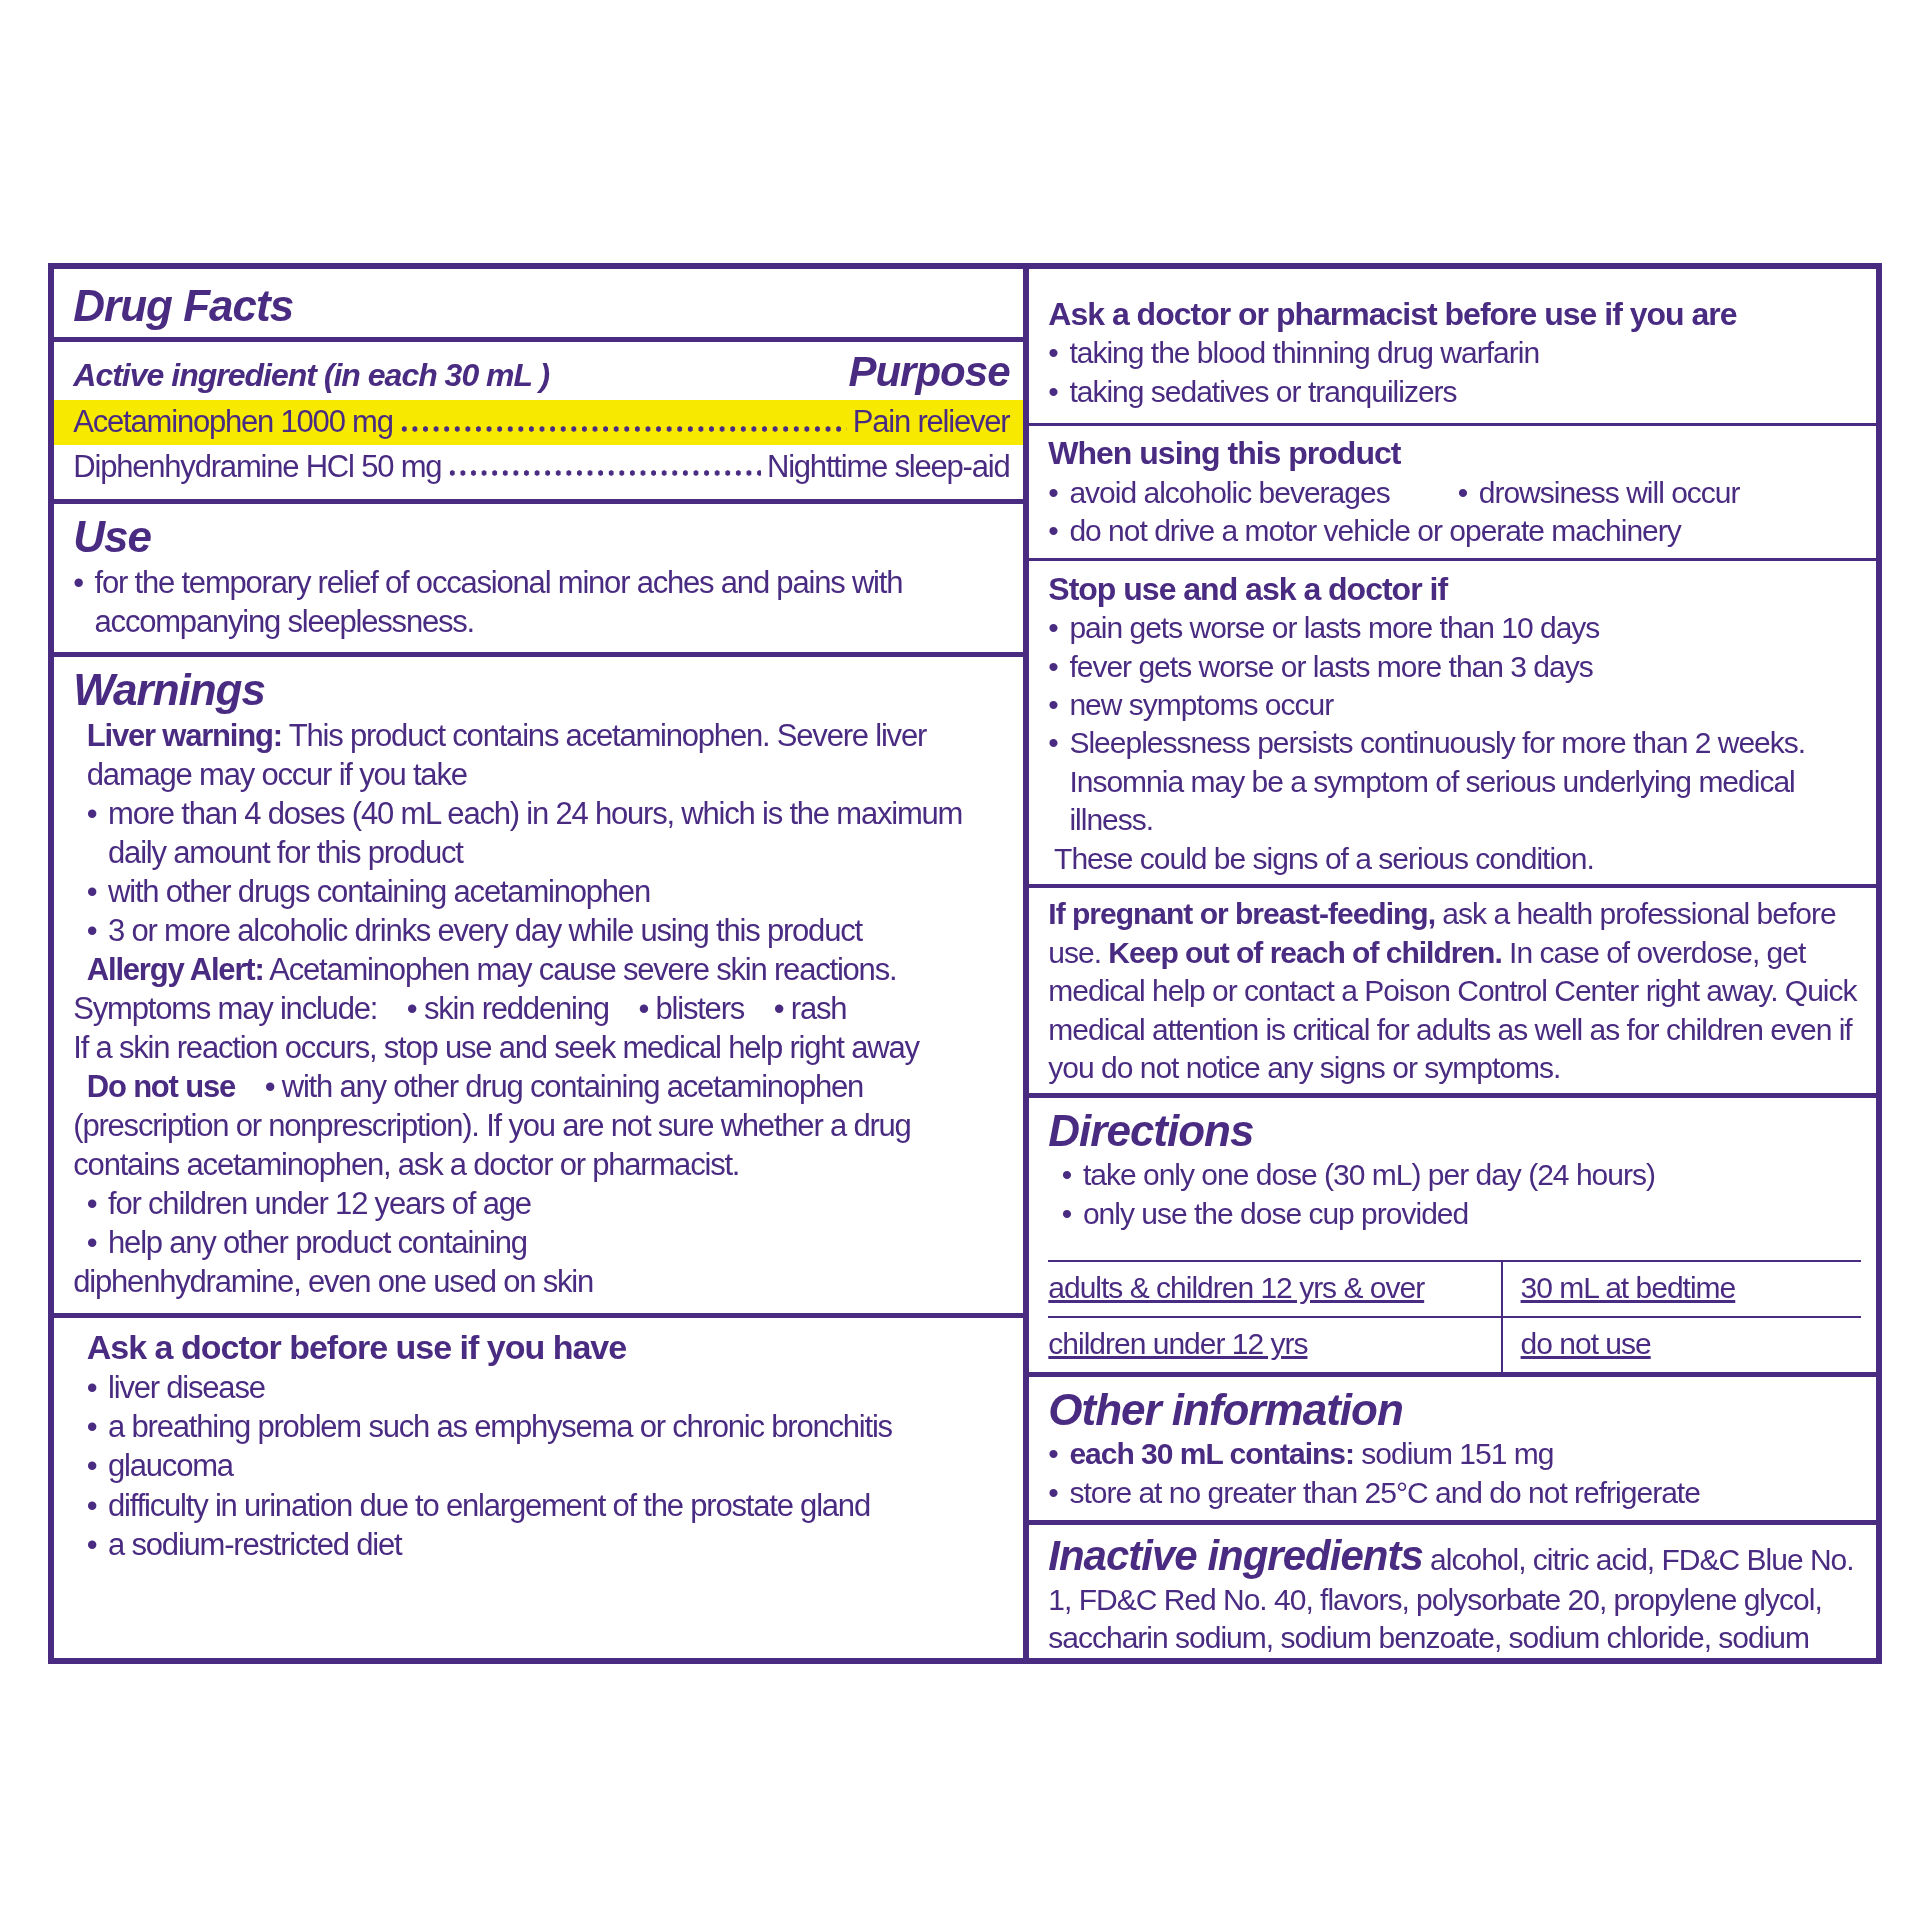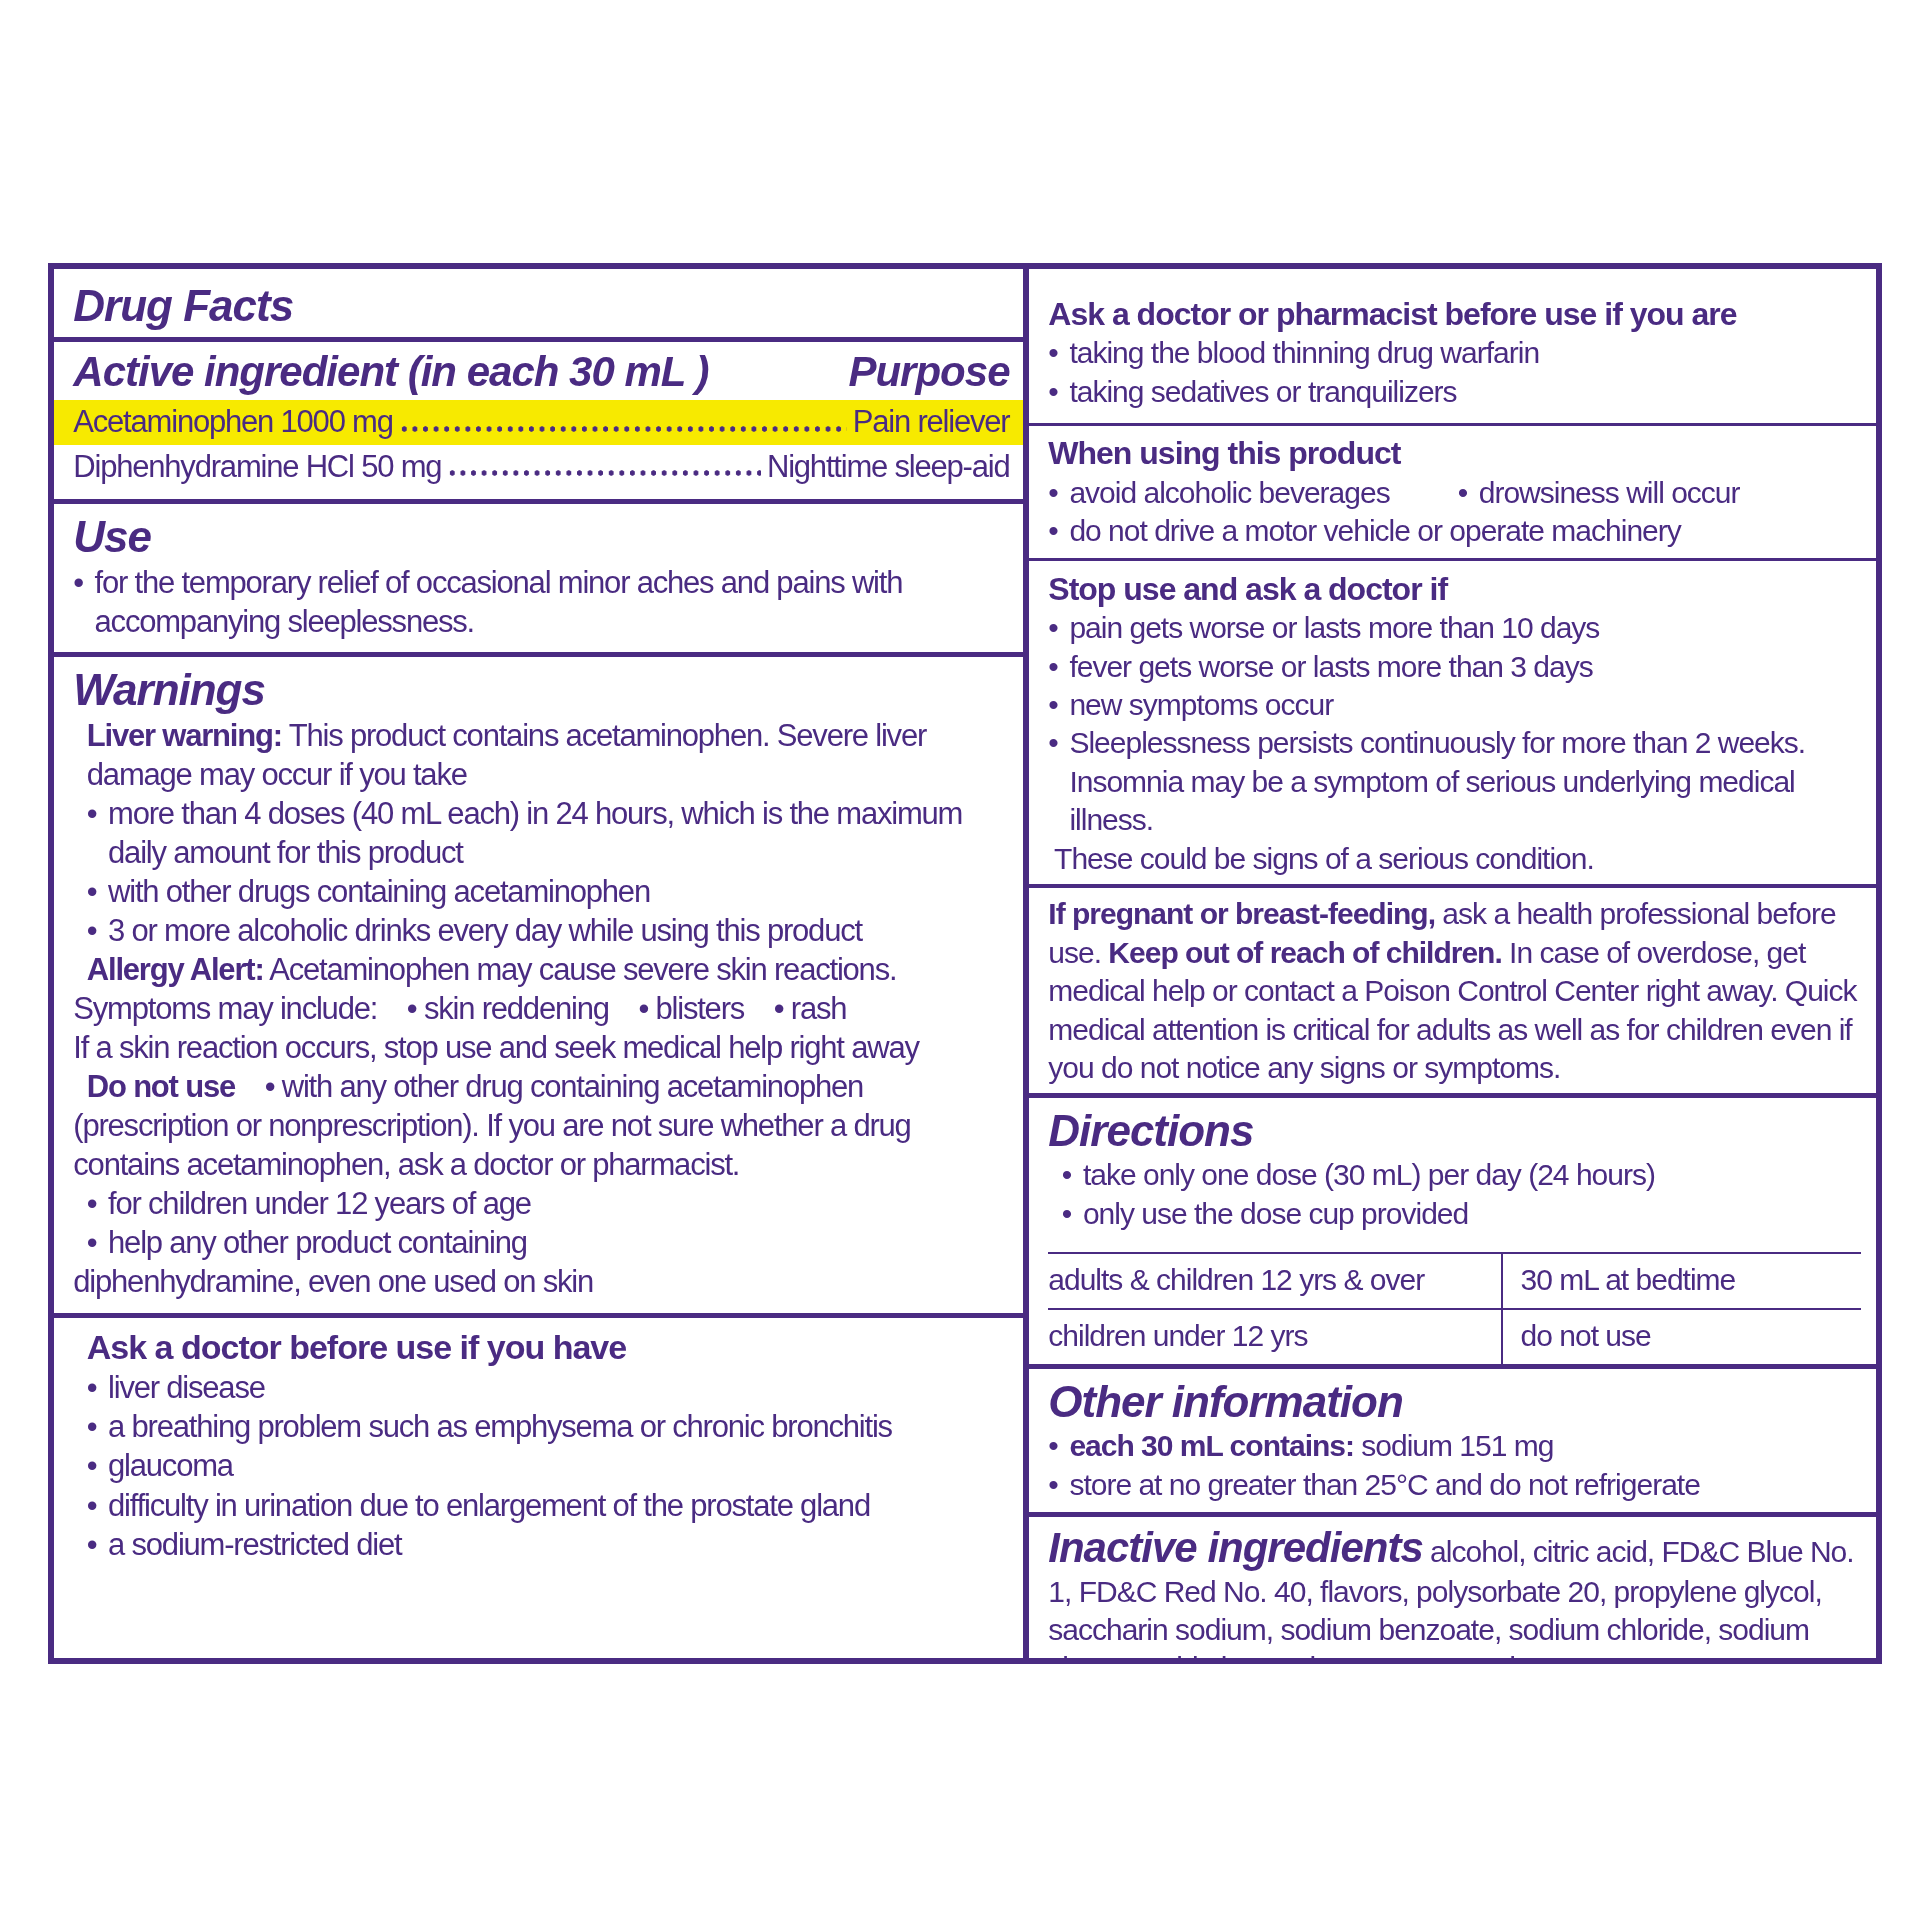--- a/index.html
+++ b/index.html
@@ -31,21 +31,21 @@
   
   .ai-head{display:flex;justify-content:space-between;align-items:baseline;padding:5.8px 13.5px 3.9px 19.3px;}
   .ai-row{display:flex;align-items:flex-end;padding:1.9px 13.5px 3.9px 19.3px;}
   .ai-row.hl{background:#f7ea00;}
   .leader{flex:1;align-self:stretch;margin:0 5.8px;
     background-image:radial-gradient(circle, #4a2b82 2.3px, transparent 2.9px);
     background-size:10.6px 7.7px;background-repeat:repeat-x;background-position:left bottom 8.7px;}
   
   .twin{display:flex;gap:68px;}
   
-  .dtable{border-top:2.9px solid #4a2b82;margin-top:19px;}
+  .dtable{border-top:2.9px solid #4a2b82;margin-top:27px;text-decoration:underline;}
   .drow{display:flex;}
   .drow.first{border-bottom:2.9px solid #4a2b82;}
   .dcell-l{width:56%;box-sizing:border-box;border-right:2.9px solid #4a2b82;padding:6.8px 7.7px 8.7px 0;}
   .dcell-r{flex:1;padding:6.8px 0 8.7px 17.4px;}
   
   .sec-title{padding:11.6px 15.4px 5.8px 19.3px;}
   .sec-active{padding:0 0 9.7px 0;}
   .sec-first-right{padding-top:25px;}
   .indent{padding-left:13.5px;}
 </style>
@@ -55,21 +55,21 @@
 <div class="panel">
 
   <div class="col col-left">
 
     <div class="sec sec-title">
       <div class="h-big">Drug Facts</div>
     </div>
 
     <div class="sec sec-active">
       <div class="ai-head">
-        <span class="h-big" style="font-size:42px;">Active ingredient (in each 30 mL )</span>
+        <span class="h-big" style="font-size:32px;">Active ingredient (in each 30 mL )</span>
         <span class="h-big" style="font-size:42px;">Purpose</span>
       </div>
       <div class="ai-row hl body-l">
         <span>Acetaminophen 1000 mg</span>
         <span class="leader"></span>
         <span>Pain reliever</span>
       </div>
       <div class="ai-row body-l">
         <span>Diphenhydramine HCl 50 mg</span>
         <span class="leader"></span>

